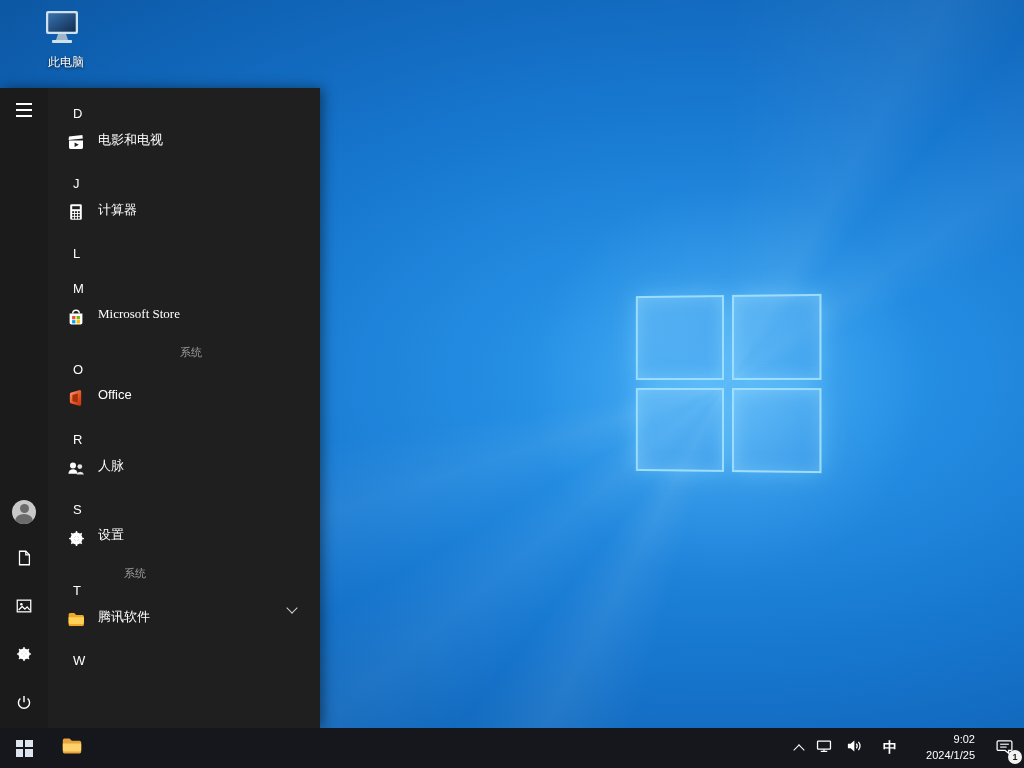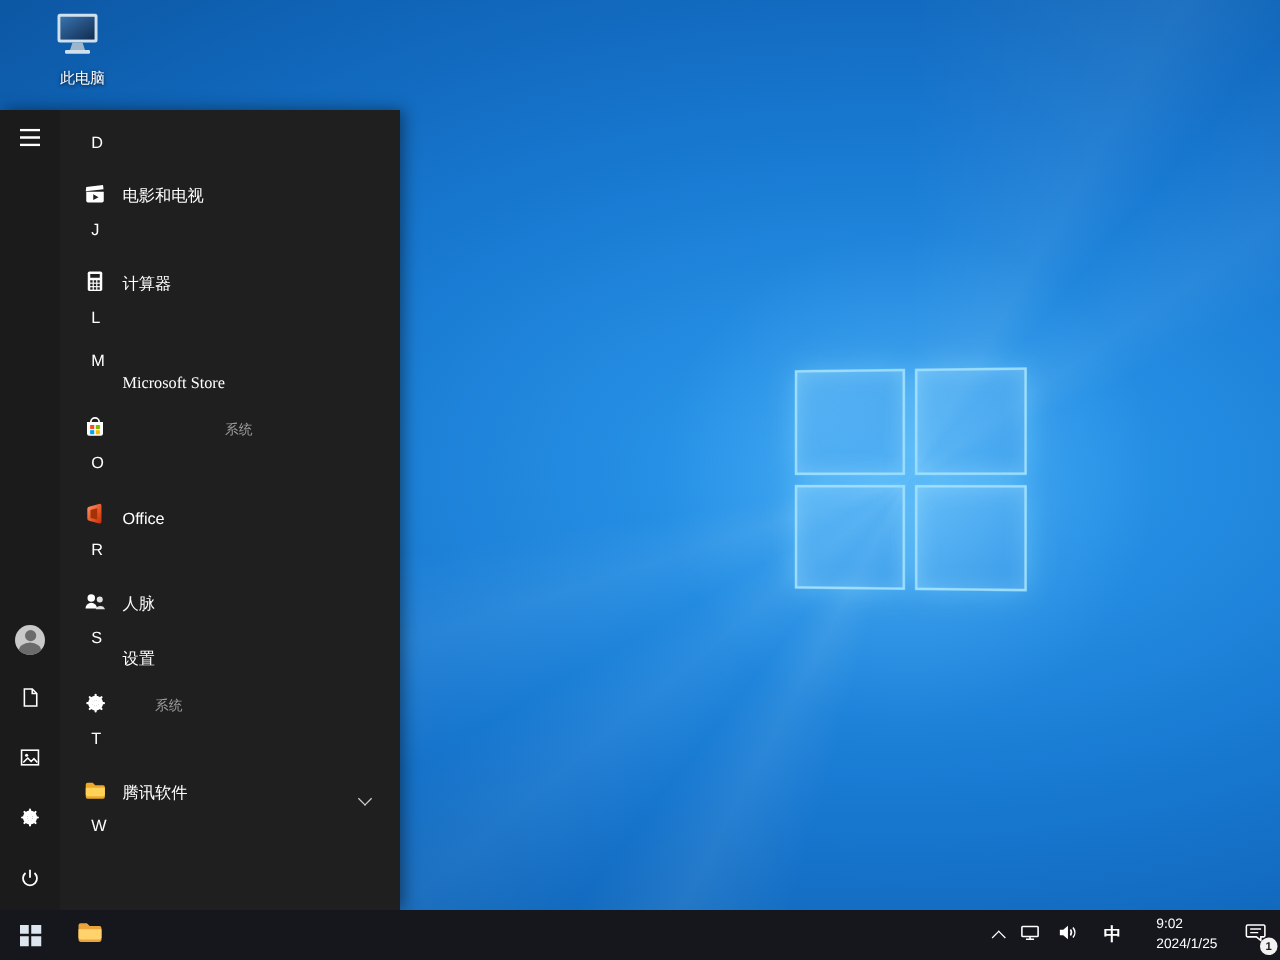--- a/index.html
+++ b/index.html
@@ -60,21 +60,21 @@
   }
   .rail-item { width:48px; height:48px; display:flex; align-items:center; justify-content:center; cursor:pointer; }
   .user-badge { width:24px; height:24px; border-radius:50%; background:#c9c9c9; position:relative; overflow:hidden; }
   .user-badge .head { position:absolute; left:7.5px; top:4px; width:9px; height:9px; border-radius:50%; background:#6b6b6b; }
   .user-badge .body { position:absolute; left:3px; top:14px; width:18px; height:14px; border-radius:50% 50% 0 0; background:#6b6b6b; }
 
   .apps { flex:1; padding-top:8px; overflow:hidden; }
   .menu-row { cursor:pointer; }
   .menu-row.section { height:35px; display:flex; align-items:center; padding-left:25px; }
   .letter { color:#fff; font-size:13px; }
-  .menu-row.app { height:35px; display:flex; align-items:flex-end; padding-left:17px; gap:11px; }
+  .menu-row.app { height:35px; display:flex; align-items:flex-start; padding-left:17px; gap:11px; }
   .menu-row.app.two-line { height:46px; }
   .app-icon { width:22px; height:22px; flex:none; display:flex; align-items:center; justify-content:center; }
   .app-label { color:#fff; font-size:13px; white-space:nowrap; }
   .app-text { display:flex; flex-direction:row; line-height:1.25;font-family:Liberation Serif, serif; }
   .app-sub { color:#9d9d9d; font-size:11px;margin-top:40px; }
   .chev-down {
     width:8px; height:8px; border-right:1.5px solid #d0d0d0; border-bottom:1.5px solid #d0d0d0;
     transform:rotate(45deg); margin-left:auto; margin-right:24px; margin-top:-4px;
   }
 
@@ -84,21 +84,21 @@
     background:#15171c; z-index:10; display:flex; align-items:center;
   }
   .tb-btn { width:48px; height:40px; display:flex; align-items:center; justify-content:center; cursor:pointer; }
   .start-glyph { width:17px; height:17px; display:grid; grid-template-columns:1fr 1fr; grid-template-rows:1fr 1fr; gap:1.5px; }
   .start-glyph span { background:#dde6ee; }
 
   .tray { margin-left:auto; display:flex; align-items:center; height:100%; }
   .tray-item { height:100%; display:flex; align-items:center; justify-content:center; cursor:pointer; padding:0 6px; position:relative; }
   .chev-up { width:8px; height:8px; border-left:1.5px solid #fff; border-top:1.5px solid #fff; transform:rotate(45deg); margin-top:3px; }
   .ime { color:#fff; font-size:14px; font-weight:bold; padding:0 8px; }
-  .clock { color:#fff; font-size:11px; text-align:left; line-height:1.45; padding:0 8px; min-width:66px; }
+  .clock { color:#fff; font-size:11px; text-align:right; line-height:1.45; padding:0 8px; min-width:66px; }
   .badge {
     position:absolute; right:2px; bottom:4px; min-width:14px; height:14px; border-radius:7px;
     background:#f2f2f2; color:#1a1a1a; font-size:9px; font-weight:bold;
     display:flex; align-items:center; justify-content:center; padding:0 3px;
   }
 </style>
 </head>
 <body>
 
 <div class="desktop">

